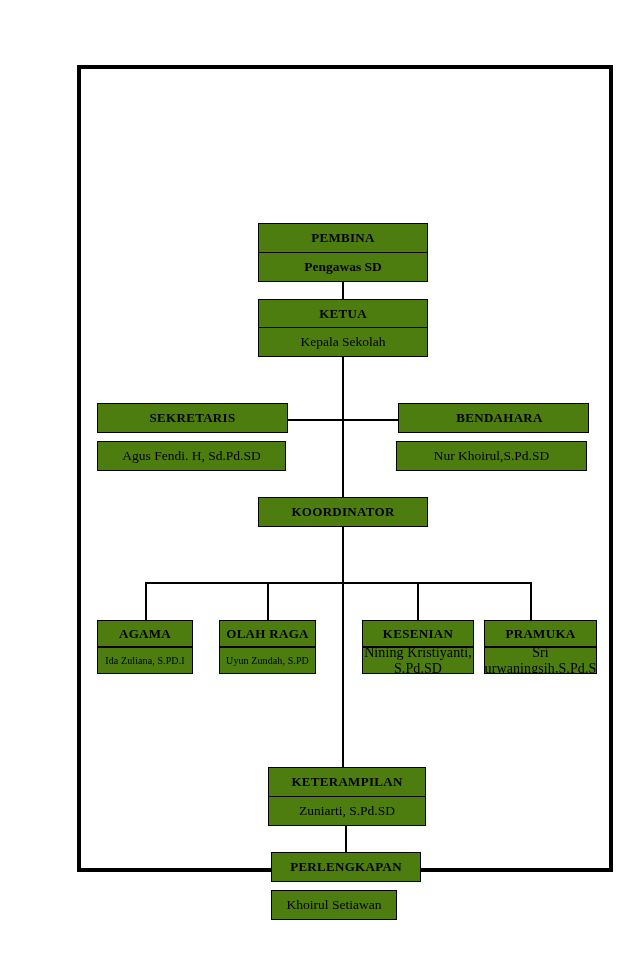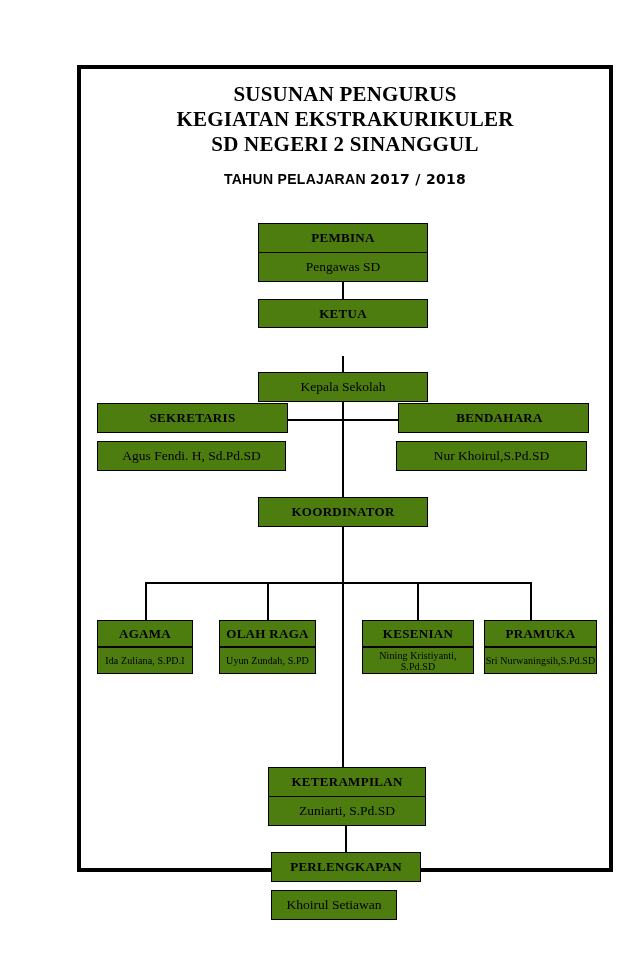--- a/index.html
+++ b/index.html
@@ -78,21 +78,21 @@
     font-weight: bold;
     font-size: 13px;
     letter-spacing: 0.3px;
   }
   .box.name {
     font-weight: normal;
     font-size: 13.5px;
   }
   .box.name-sm {
     font-weight: normal;
-    font-size: 10px;
+    font-size: 14px;
     letter-spacing: 0.1px;
   }
 
   
   .vline {
     position: absolute;
     width: 2px;
     background: #000000;
     z-index: 1;
   }
@@ -115,26 +115,20 @@
     z-index: 1;
   }
 </style>
 </head>
 <body>
 
 <div id="page">
 
   <div class="frame"></div>
 
-  <div class="title-block">
-    <div class="title-line">SUSUNAN PENGURUS</div>
-    <div class="title-line">KEGIATAN EKSTRAKURIKULER</div>
-    <div class="title-line">SD NEGERI 2 SINANGGUL</div>
-    <div class="subtitle-line"><span>TAHUN PELAJARAN </span><span class="subtitle-year">2017 / 2018</span></div>
-  </div>
 
   <div class="vline" style="left:342px; top:281px; height:20px;"></div>
 
   <div class="vline" style="left:342px; top:356px; height:142px;"></div>
 
   <div class="hline" style="left:232px; top:419px; width:112px;"></div>
 
   <div class="hline" style="left:342px; top:419px; width:108px;"></div>
 
   <div class="vline" style="left:342px; top:527px; height:57px;"></div>
@@ -144,24 +138,24 @@
   <div class="vline-thin" style="left:145px; top:582px; height:38px;"></div>
   <div class="vline-thin" style="left:267px; top:582px; height:38px;"></div>
   <div class="vline-thin" style="left:417px; top:582px; height:38px;"></div>
   <div class="vline-thin" style="left:530px; top:582px; height:38px;"></div>
 
   <div class="vline" style="left:342px; top:582px; height:186px;"></div>
 
   <div class="vline" style="left:345px; top:797px; height:56px;"></div>
 
   <div class="box head" style="left:258px; top:223px; width:170px; height:30px;">PEMBINA</div>
-  <div class="box name" style="left:258px; top:252px; width:170px; height:30px;">Pengawas SD</div>
+  <div class="box name" style="left:258px; top:252px; width:170px; height:30px;font-weight:bold;">Pengawas SD</div>
 
   <div class="box head" style="left:258px; top:299px; width:170px; height:29px;">KETUA</div>
-  <div class="box name" style="left:258px; top:327px; width:170px; height:30px;margin-top:45px;">Kepala Sekolah</div>
+  <div class="box name" style="left:258px; top:327px; width:170px; height:30px;">Kepala Sekolah</div>
 
   <div class="box head" style="left:97px; top:403px; width:191px; height:30px;">SEKRETARIS</div>
   <div class="box name" style="left:97px; top:441px; width:189px; height:30px;">Agus Fendi. H, Sd.Pd.SD</div>
 
   <div class="box head" style="left:398px; top:403px; width:191px; height:30px;padding-left:12px;">BENDAHARA</div>
   <div class="box name" style="left:396px; top:441px; width:191px; height:30px;">Nur Khoirul,S.Pd.SD</div>
 
   <div class="box head" style="left:258px; top:497px; width:170px; height:30px;">KOORDINATOR</div>
 
   <div class="box head" style="left:97px; top:620px; width:96px; height:27px;">AGAMA</div>

